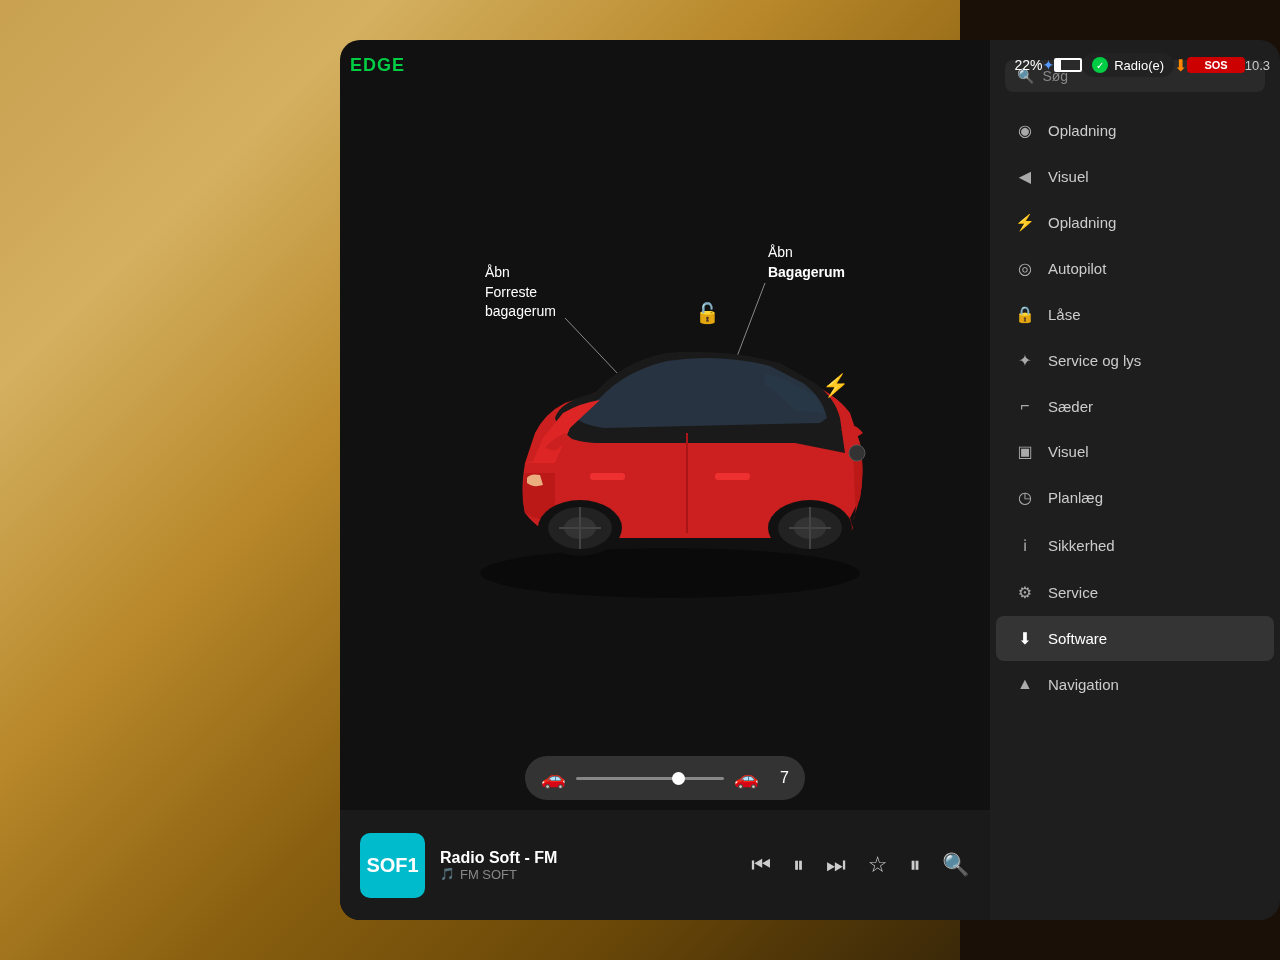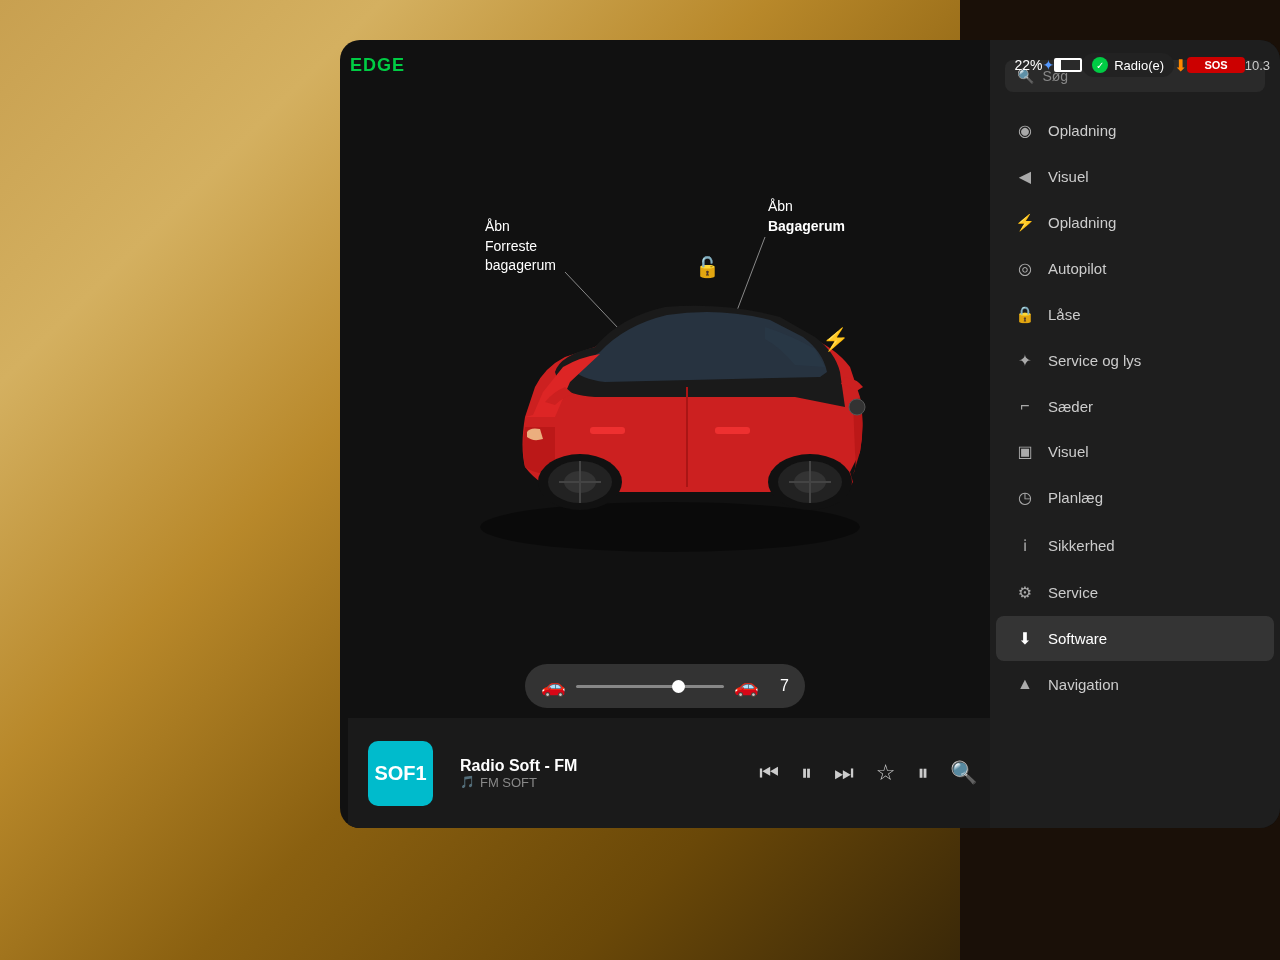--- a/index.html
+++ b/index.html
@@ -20,21 +20,21 @@
       background: linear-gradient(135deg, #c8a050 0%, #d4b060 20%, #b8882a 40%, #8a6010 60%, #6a4808 80%, #3a2808 100%);
       z-index: 0;
     }
 
     
     .screen {
       position: absolute;
       top: 40px;
       left: 340px;
       width: 940px;
-      height: 788px;
+      height: 880px;
       background: #111;
       border-radius: 20px;
       overflow: hidden;
       z-index: 1;
       display: flex;
       flex-direction: column;
     }
 
     
     .status-bar {
@@ -236,28 +236,28 @@
       color: #fff;
       font-size: 16px;
       min-width: 20px;
       text-align: right;
     }
 
     
     .media-bar {
       position: absolute;
       bottom: 0;
-      left: 8px;
+      left: 0;
       width: 650px;
       height: 110px;
       background: #1a1a1a;
       display: flex;
       align-items: center;
       padding: 0 20px;
-      gap: 27px;
+      gap: 15px;
     }
 
     .station-logo {
       width: 65px;
       height: 65px;
       background: #00bbcc;
       border-radius: 10px;
       display: flex;
       align-items: center;
       justify-content: center;

